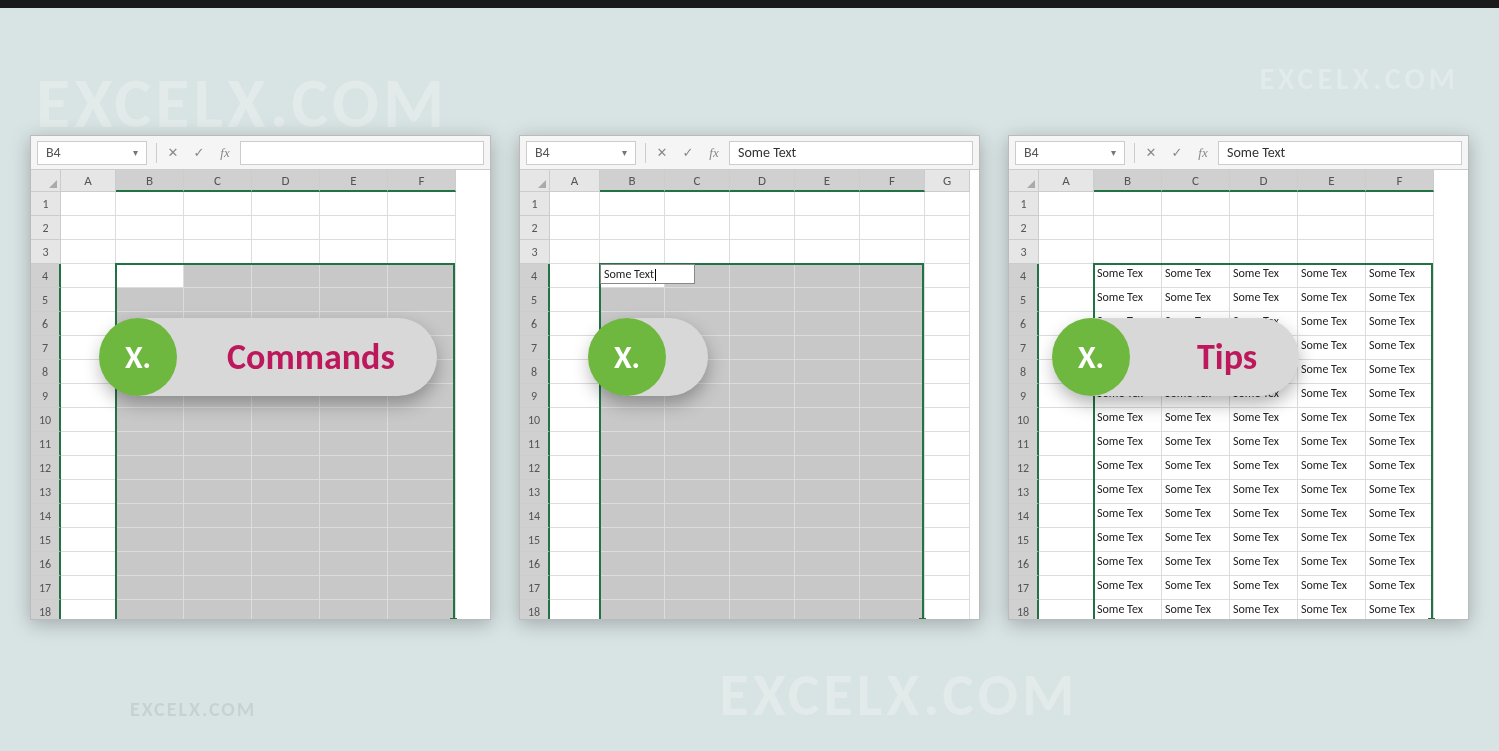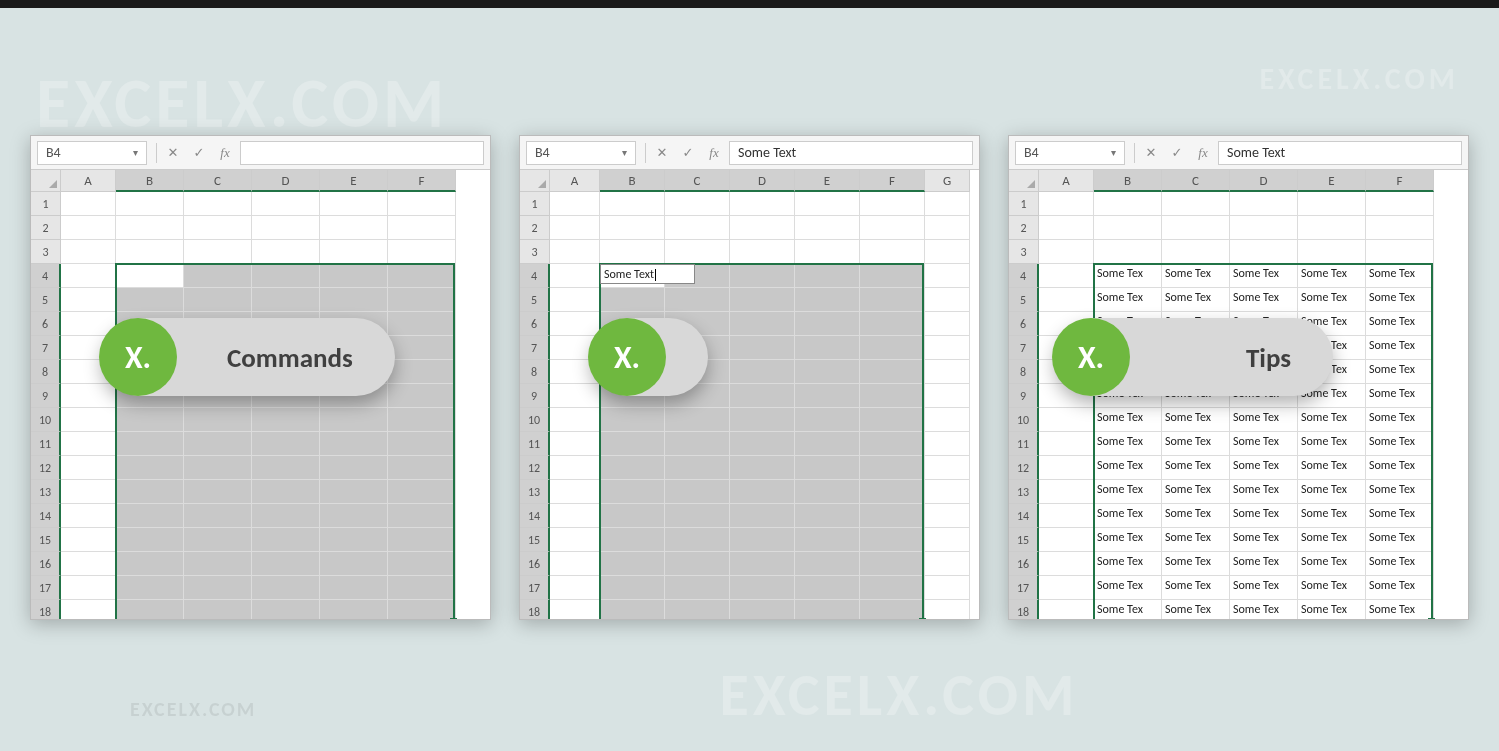--- a/index.html
+++ b/index.html
@@ -213,27 +213,27 @@
     display: flex;
     align-items: center;
     justify-content: center;
     color: #fff;
     font-size: 32px;
     font-weight: bold;
     margin-left: -2px;
     flex-shrink: 0;
   }
   .badge-label {
-    color: #404040;
-    font-size: 27px;
+    color: #be185d;
+    font-size: 36px;
     font-weight: bold;
     margin-left: 50px;
   }
   .panel-tips .badge { left: 45px; }
-  .panel-tips .badge-label { margin-left: 116px; }
+  .panel-tips .badge-label { margin-left: 67px; }
 </style>
 </head>
 <body>
 
 <div class="top-bar"></div>
 <div class="watermark wm-topleft">EXCELX.COM</div>
 <div class="watermark wm-topright">EXCELX.COM</div>
 <div class="watermark wm-bottomcenter">EXCELX.COM</div>
 <div class="watermark wm-bottomleft">EXCELX.COM</div>
 

